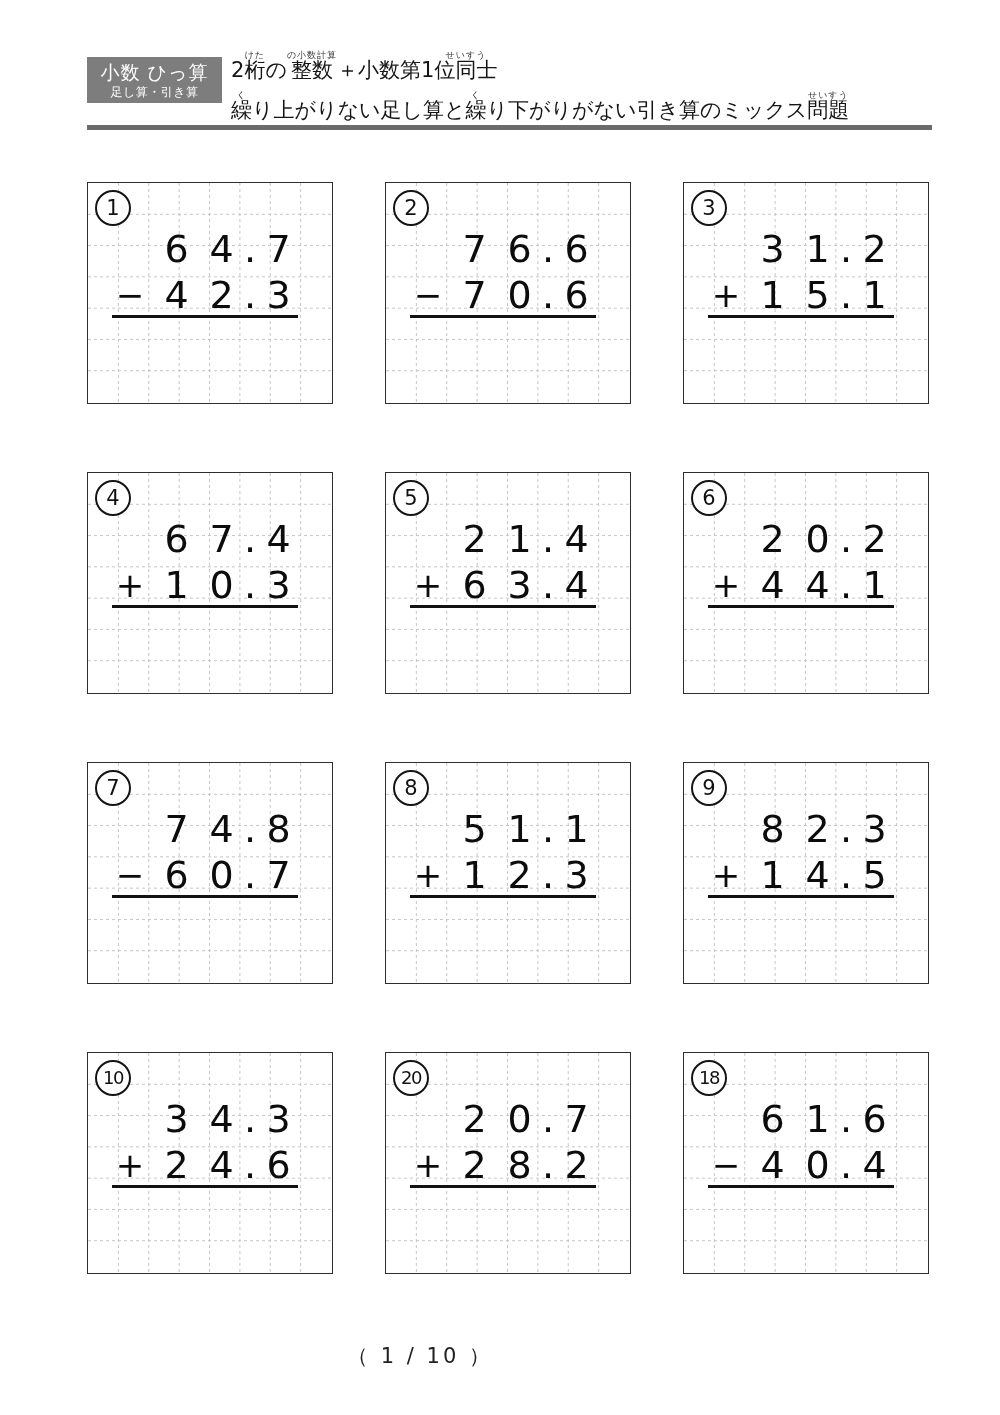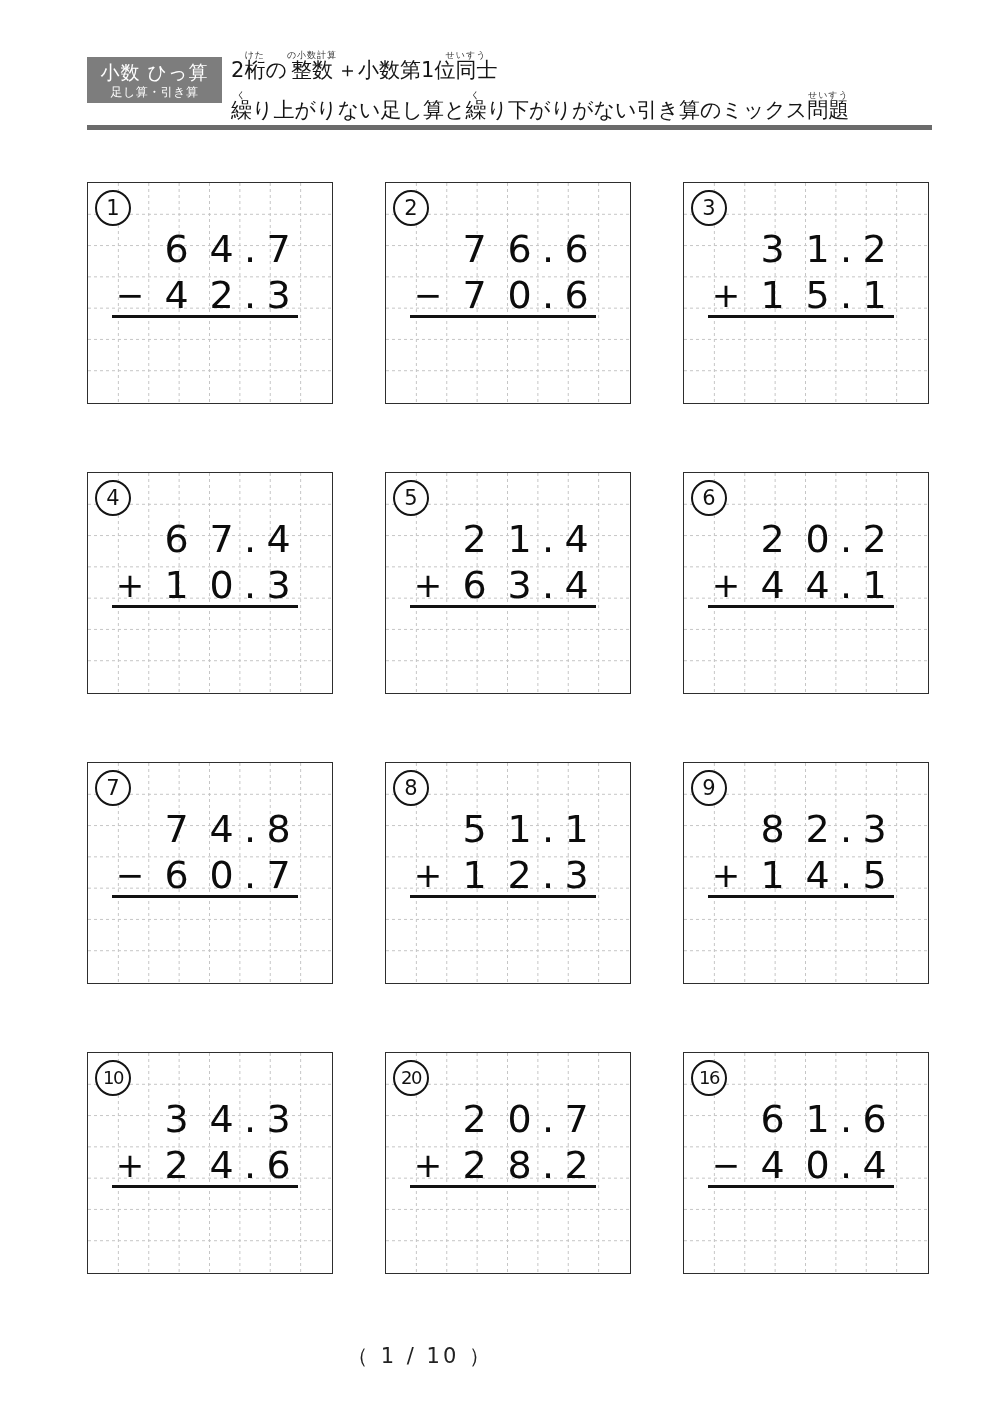--- a/index.html
+++ b/index.html
@@ -453,21 +453,21 @@
           <line x1="151.875" y1="0" x2="151.875" y2="219" stroke="#c6c6c6" stroke-width="1" stroke-dasharray="3 3"></line>
           <line x1="182.25" y1="0" x2="182.25" y2="219" stroke="#c6c6c6" stroke-width="1" stroke-dasharray="3 3"></line>
           <line x1="212.625" y1="0" x2="212.625" y2="219" stroke="#c6c6c6" stroke-width="1" stroke-dasharray="3 3"></line>
           <line x1="0" y1="31.285714285714285" x2="243" y2="31.285714285714285" stroke="#c6c6c6" stroke-width="1" stroke-dasharray="3 3"></line>
           <line x1="0" y1="62.57142857142857" x2="243" y2="62.57142857142857" stroke="#c6c6c6" stroke-width="1" stroke-dasharray="3 3"></line>
           <line x1="0" y1="93.85714285714286" x2="243" y2="93.85714285714286" stroke="#c6c6c6" stroke-width="1" stroke-dasharray="3 3"></line>
           <line x1="0" y1="125.14285714285714" x2="243" y2="125.14285714285714" stroke="#c6c6c6" stroke-width="1" stroke-dasharray="3 3"></line>
           <line x1="0" y1="156.42857142857142" x2="243" y2="156.42857142857142" stroke="#c6c6c6" stroke-width="1" stroke-dasharray="3 3"></line>
           <line x1="0" y1="187.71428571428572" x2="243" y2="187.71428571428572" stroke="#c6c6c6" stroke-width="1" stroke-dasharray="3 3"></line>
         </svg>
-        <div class="pnum small">16</div>
+        <div class="pnum small">18</div>
         <div class="operand top">
           <span class="dcell">6</span>
           <span class="dcell">1</span>
           <span class="dotcell">.</span>
           <span class="dcell">6</span>
         </div>
         <span class="opsign">−</span>
         <div class="operand bottom">
           <span class="dcell">4</span>
           <span class="dcell">0</span>

